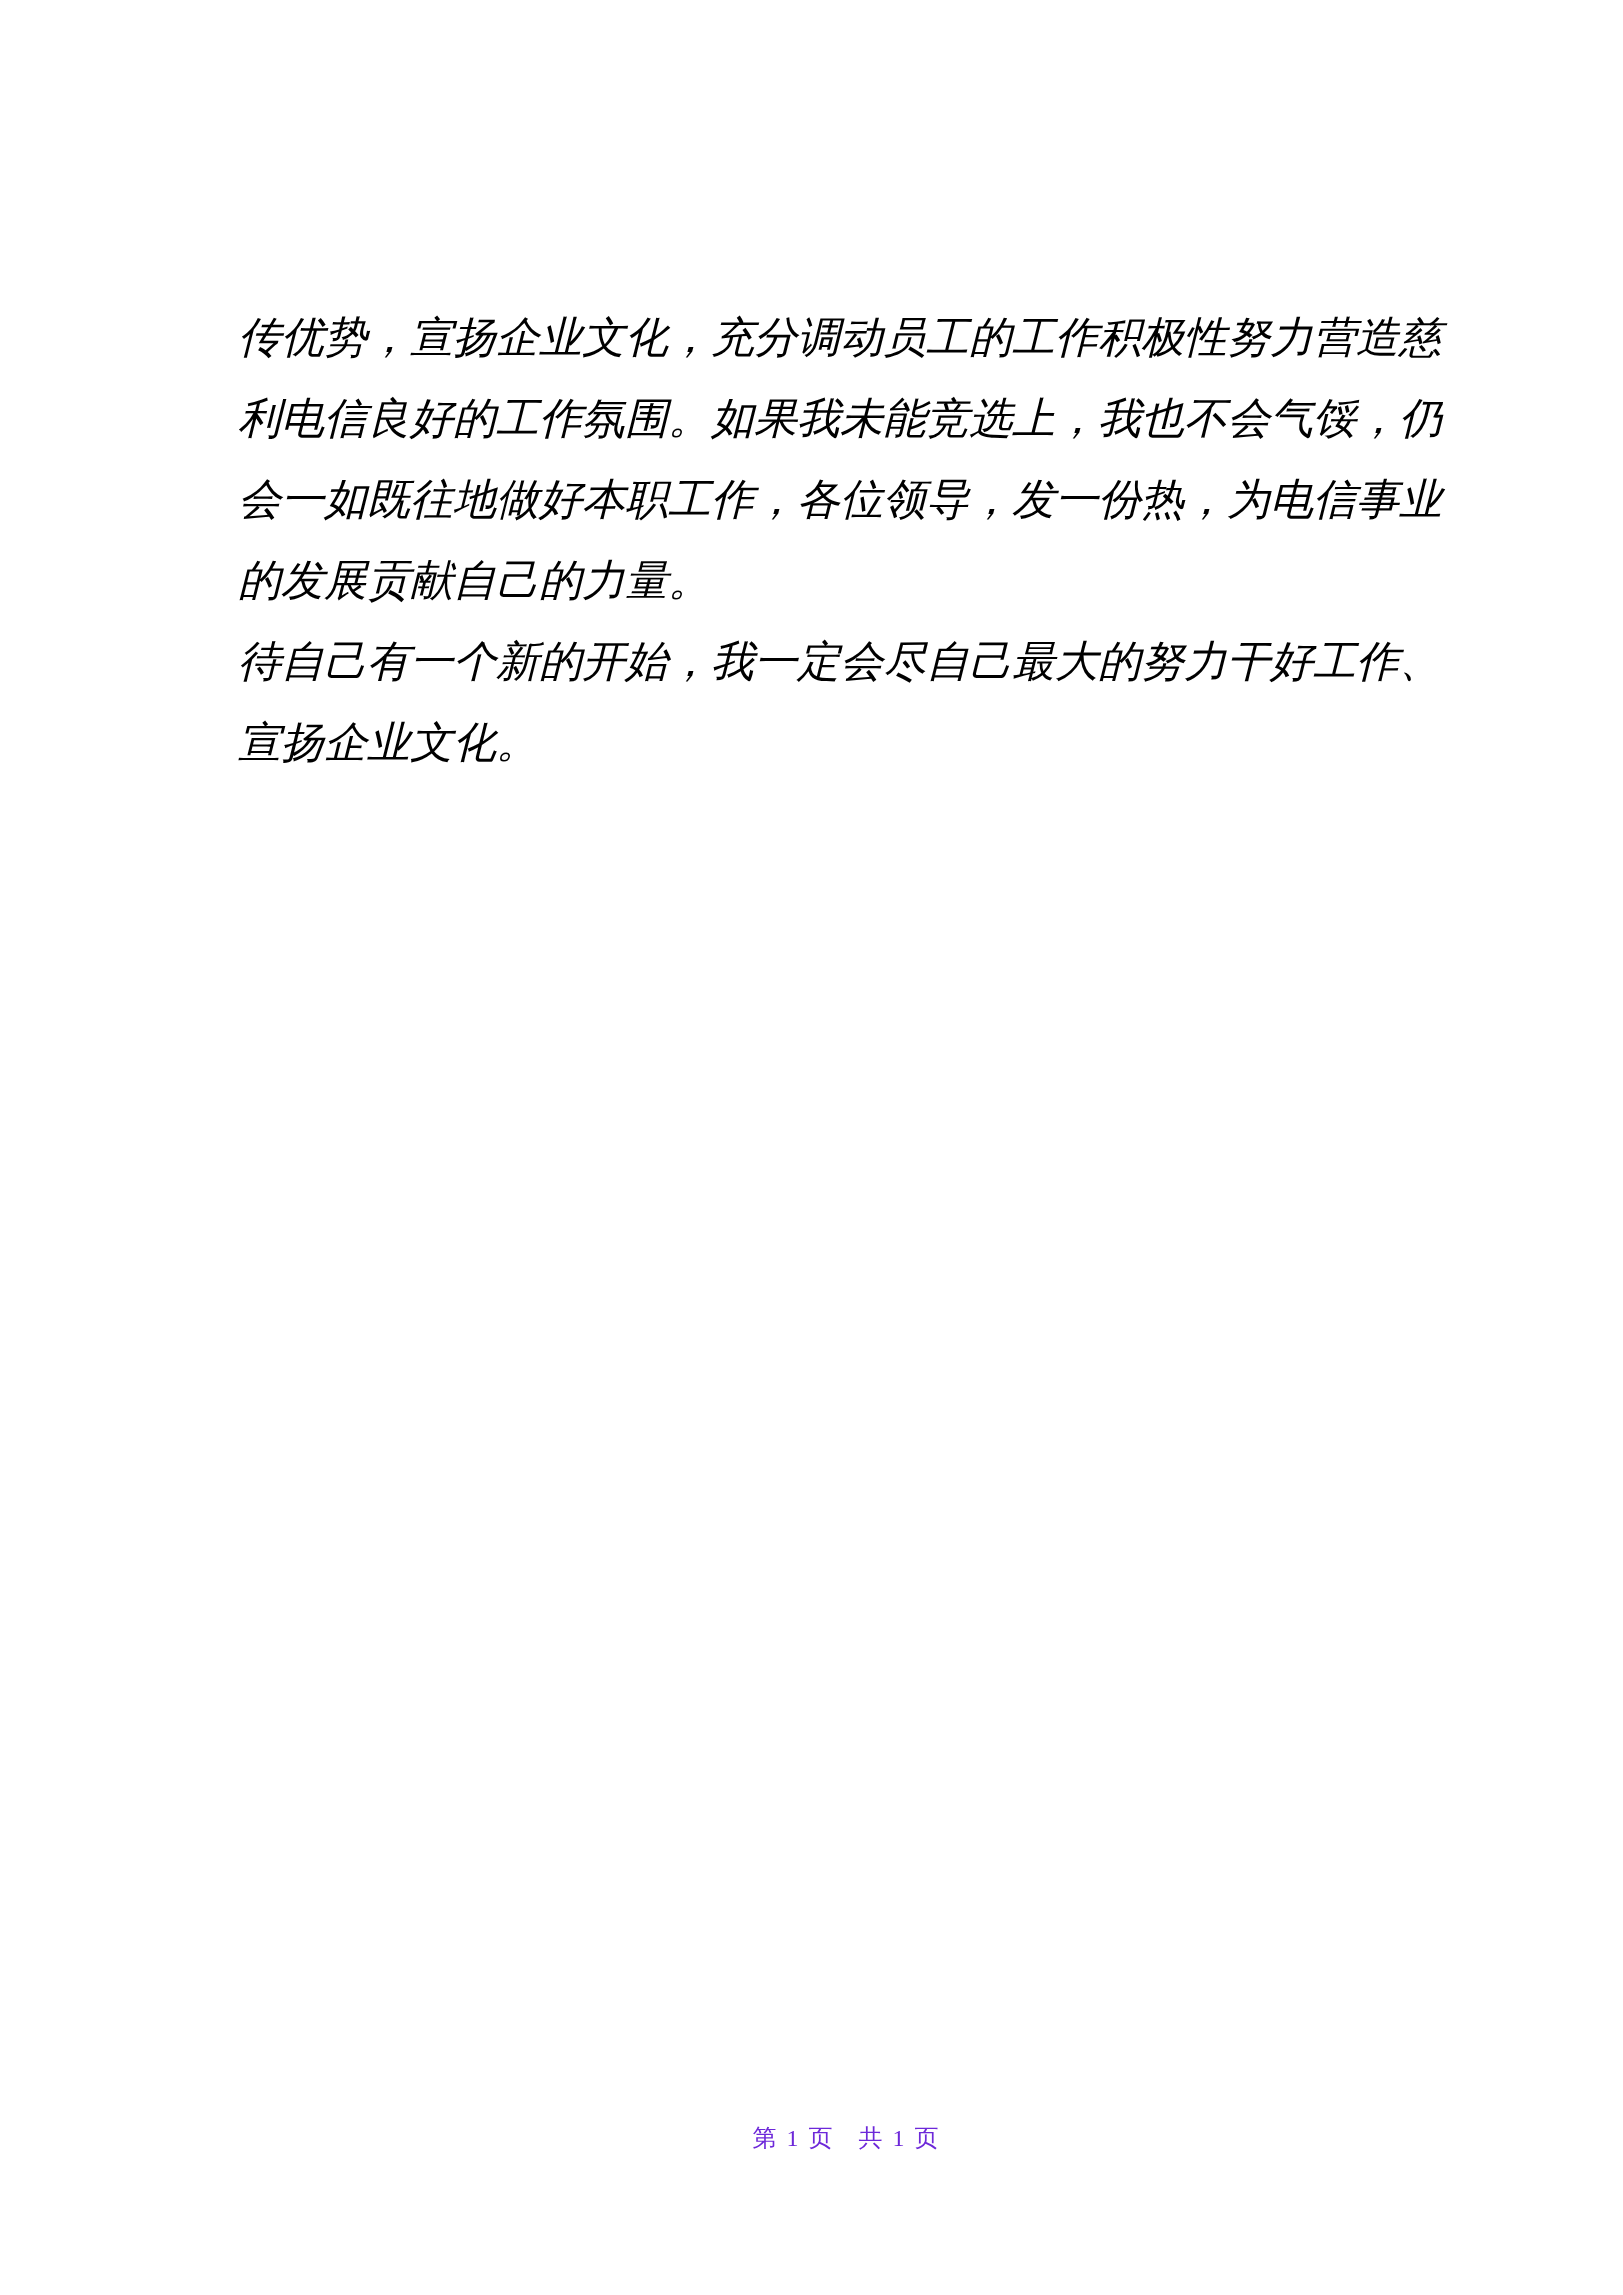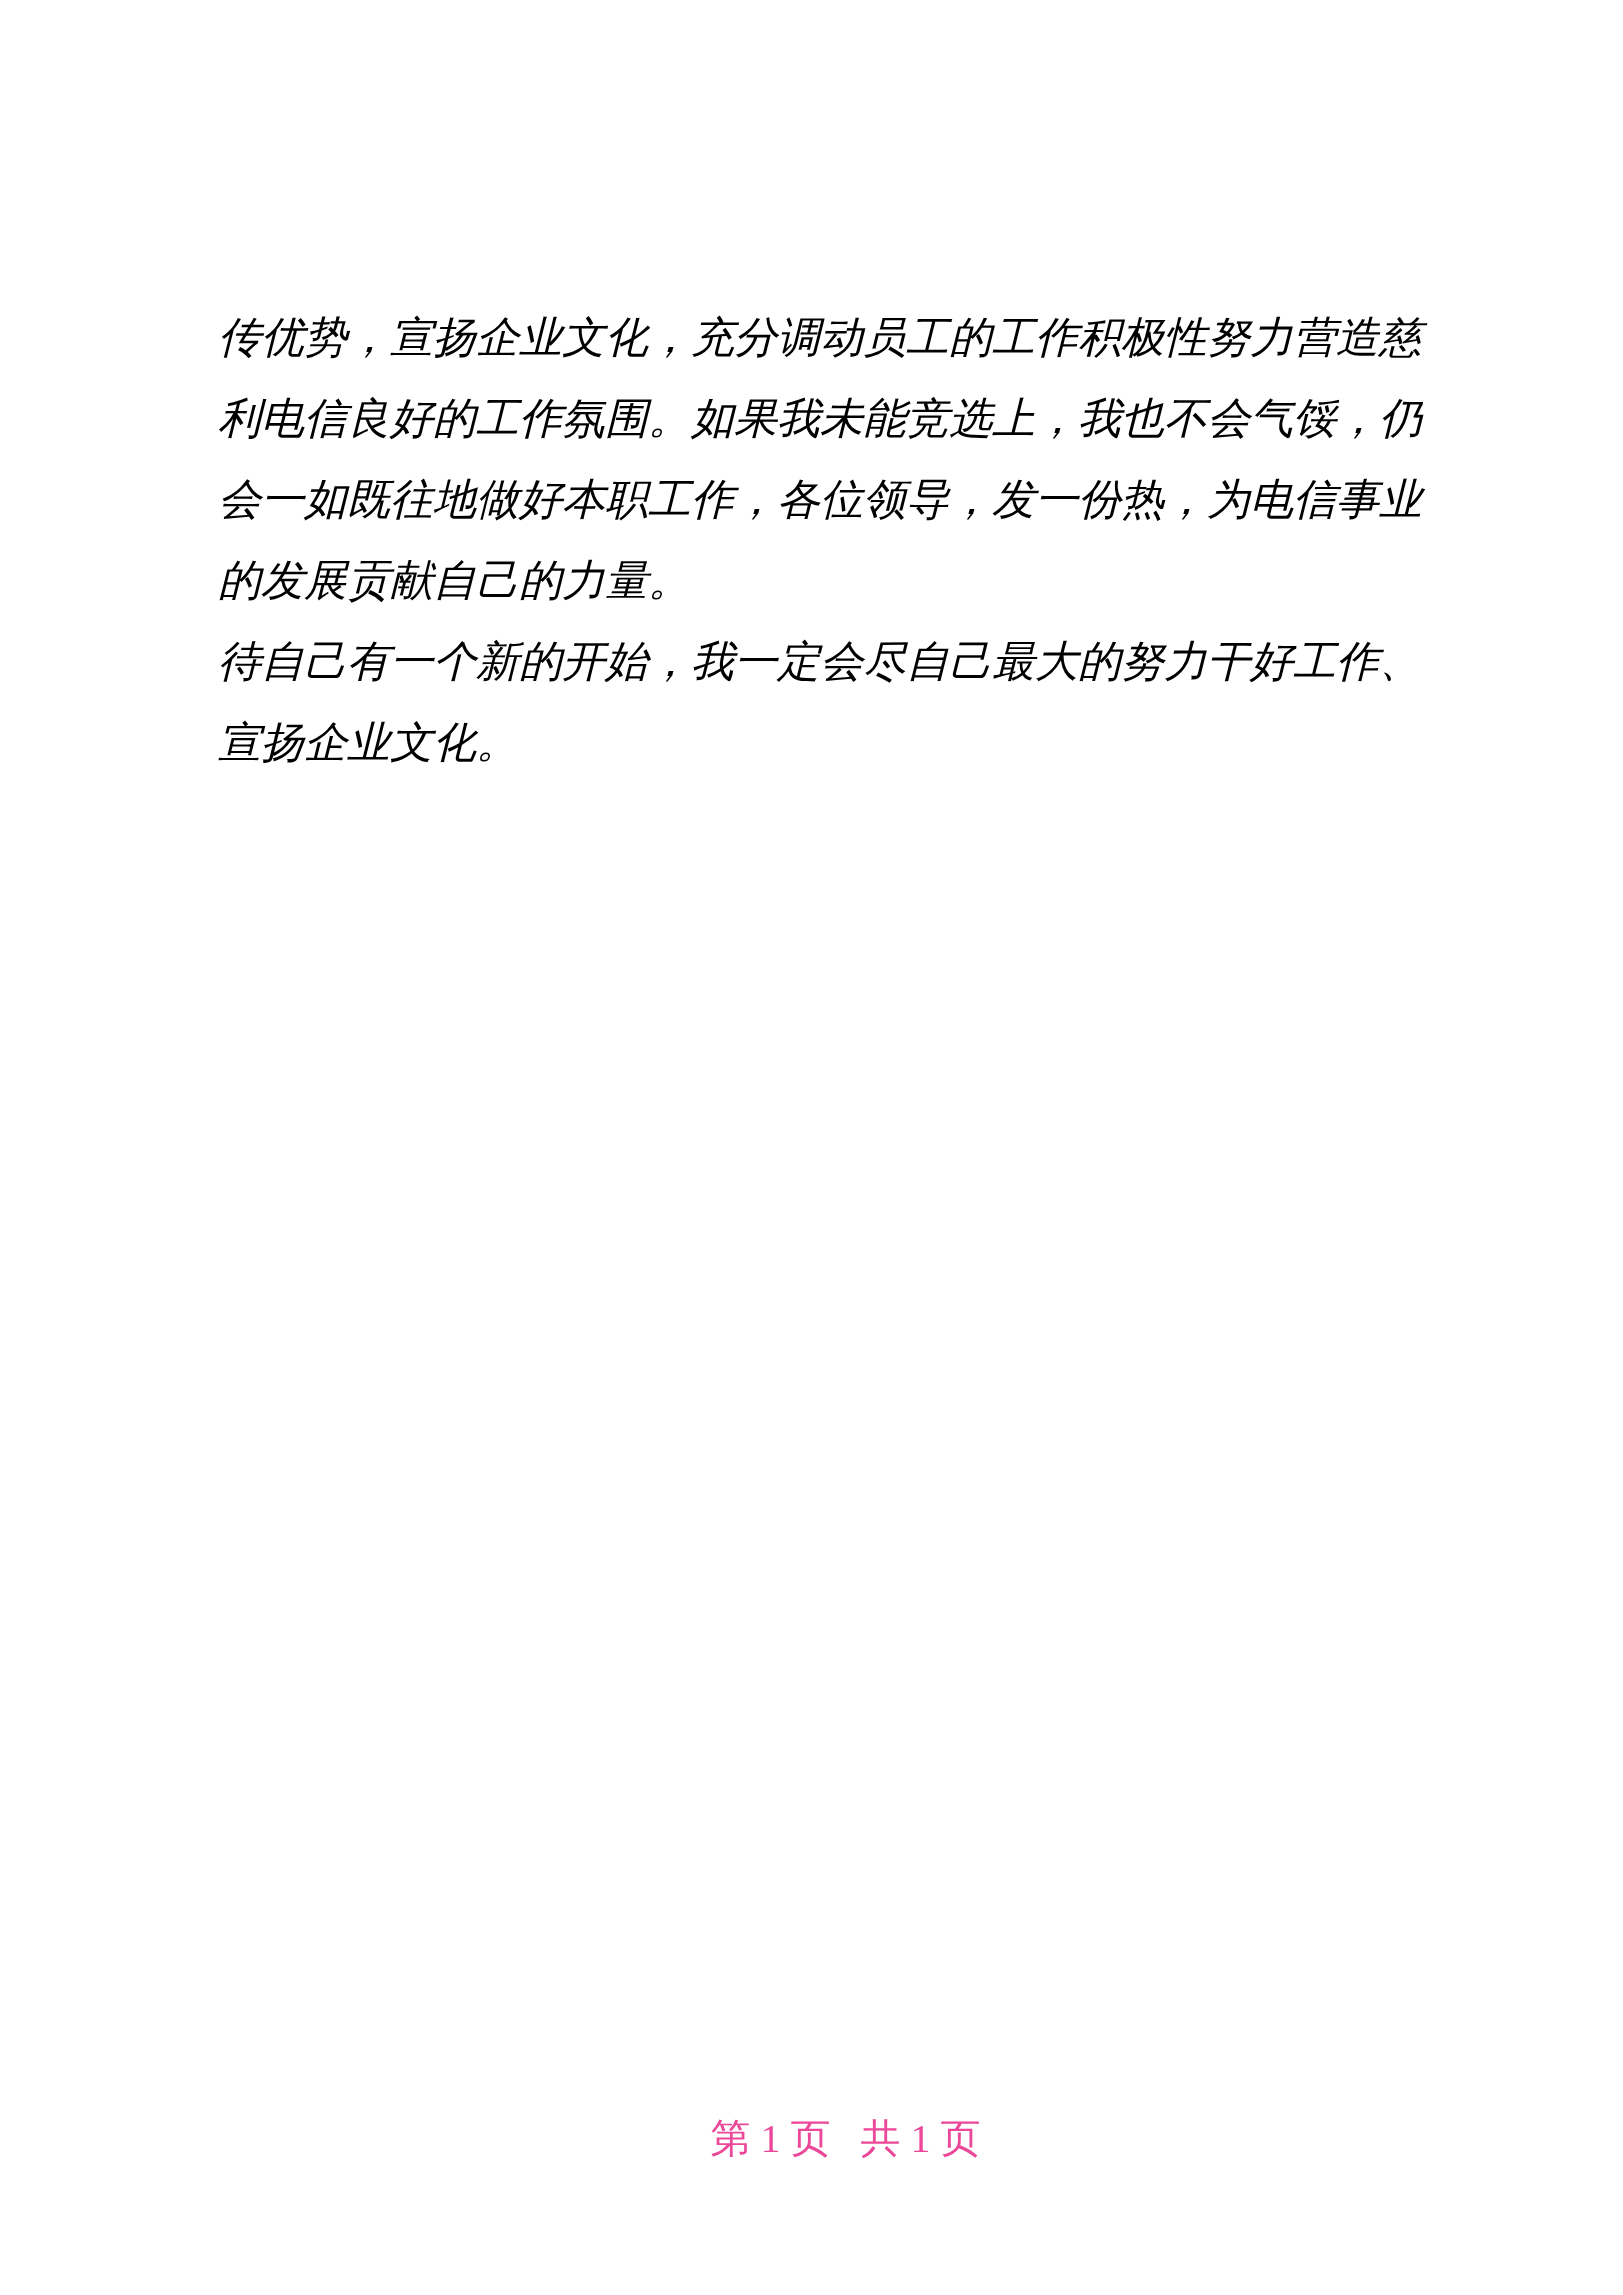--- a/index.html
+++ b/index.html
@@ -22,40 +22,41 @@
     left: 218px;
     width: 1217px;
   }
   .line {
     font-size: 43px;
     line-height: 81px;
     font-style: italic;
     white-space: nowrap;
     letter-spacing: 0px;
     color: #000000;
+    margin-left: 20px;
   }
   .line.indent {
     padding-left: 86px;
   }
   .footer {
     position: absolute;
     top: 2121px;
     left: 0;
     width: 100%;
     text-align: center;
   }
   .footer-label {
     position: relative;
     left: 39px;
     display: inline-block;
-    font-size: 40px;
+    font-size: 24px;
     line-height: 35px;
     font-style: normal;
     letter-spacing: 10px;
-    color: #ec4899;
+    color: #6d28d9;
   }
 </style>
 </head>
 <body>
 
 <div class="page">
   <div class="content">
       <div class="line">传优势，宣扬企业文化，充分调动员工的工作积极性努力营造慈</div>
       <div class="line">利电信良好的工作氛围。如果我未能竞选上，我也不会气馁，仍</div>
       <div class="line">会一如既往地做好本职工作，各位领导，发一份热，为电信事业</div>

